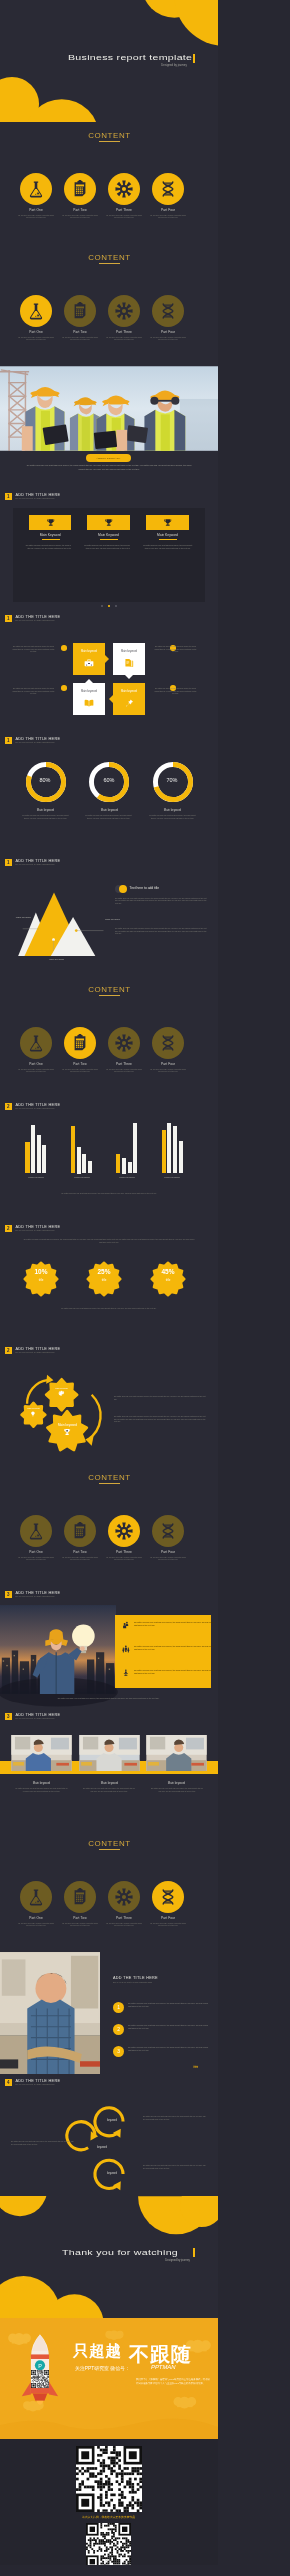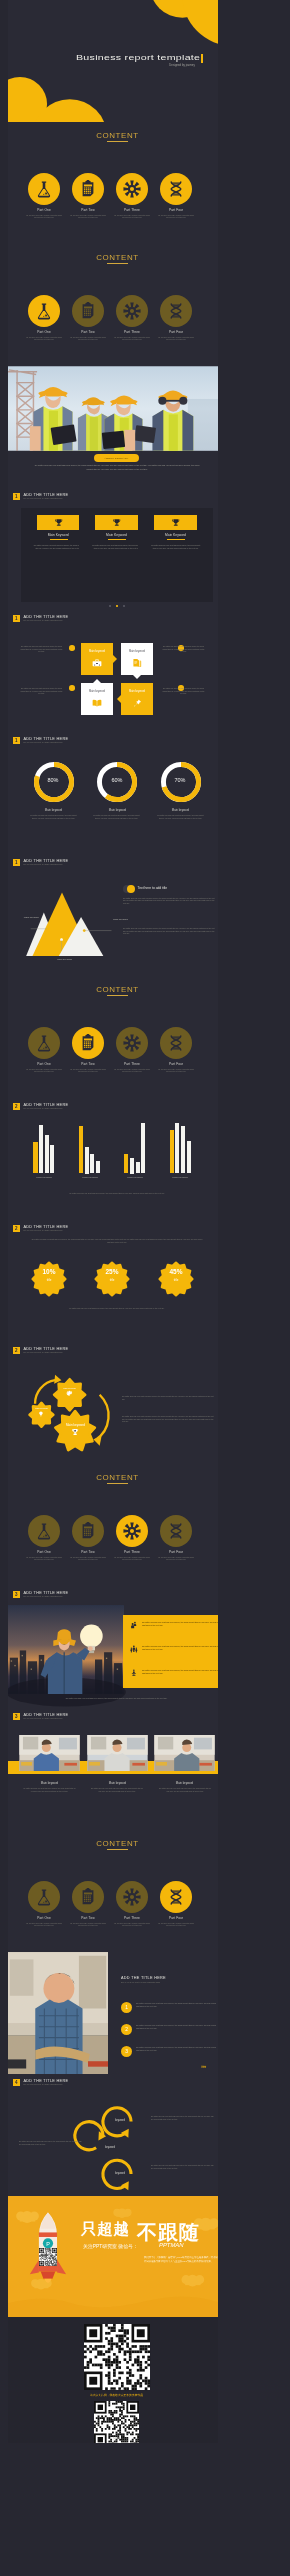--- a/index.html
+++ b/index.html
@@ -1,18 +1,18 @@
 <!DOCTYPE html>
 <html style="font-size:14.5px"><head>
 <meta charset="utf-8">
 <title>Business report template</title>
 <style>
   html,body{margin:0;padding:0;background:#272731;}
   body{width:218px;font-family:"Liberation Sans",sans-serif;}
-  .deck{width:218px;position:relative;margin-left:8px;}
+  .deck{width:218px;position:relative;}
   .slide{position:relative;width:218px;height:122px;background:#2a2a35;overflow:hidden;box-sizing:border-box;}
   .ab{position:absolute;}
   svg{display:block;overflow:visible;}
   .sec{position:absolute;left:4.5px;top:4.5px;display:flex;align-items:flex-start;}
   .sec .num{width:7.7px;height:7.7px;background:#f5b70a;color:#2a2a35;font-size:4.5px;font-weight:bold;
             display:flex;align-items:center;justify-content:center;flex:none;}
   .sec .txt{margin-left:3.2px;padding-top:0.3px;}
   .sec .ttl{font-size:3.8px;letter-spacing:0.3px;color:#e2e2dc;line-height:4.2px;white-space:nowrap;}
   .sec .sub{font-size:1.6px;color:#76766e;line-height:3.1px;white-space:nowrap;}
   .chead{position:absolute;left:0;width:218px;text-align:center;top:9.5px;}
@@ -957,20 +957,34 @@
   <path fill="#f5b70a" d="M44.5 101.5 l-8 -5.5 l8.5 -4.5z"></path>
 </svg>
       <div class="ab" style="left:94px;top:45px;width:36px;text-align:center;font-size:2.7px;color:#d5d5cf;">keyword</div>
       <div class="ab" style="left:84px;top:72px;width:36px;text-align:center;font-size:2.7px;color:#d5d5cf;">keyword</div>
       <div class="ab" style="left:94px;top:98px;width:36px;text-align:center;font-size:2.7px;color:#d5d5cf;">keyword</div>
       <div class="ab" style="left:143px;top:42px;width:65px;font-size:1.6px;line-height:2.5px;color:#7c7c74;">No matter how bad your heart has been broken, the world doesn't stop for your grief. The sun comes right back up the next day.</div>
       <div class="ab" style="left:11px;top:67px;width:65px;font-size:1.6px;line-height:2.5px;color:#7c7c74;">No matter how bad your heart has been broken, the world doesn't stop for your grief. The sun comes right back up the next day.</div>
       <div class="ab" style="left:143px;top:91px;width:65px;font-size:1.6px;line-height:2.5px;color:#7c7c74;">No matter how bad your heart has been broken, the world doesn't stop for your grief. The sun comes right back up the next day.</div>
     </div>
 
+<div class="slide">
+  <svg class="ab" style="left:0;top:0" width="218" height="123" viewBox="0 0 240 135">
+    <circle cx="22" cy="-8" r="30" fill="#f5b70a"></circle>
+    <path fill="#f5b70a" d="M152 0 A42 42 0 0 0 236 0 Z"></path>
+    <circle cx="222" cy="10" r="24" fill="#f5b70a"></circle>
+    <circle cx="26" cy="128" r="40" fill="#f5b70a"></circle>
+    <circle cx="82" cy="140" r="32" fill="#f5b70a"></circle>
+  </svg>
+  <div class="ab" style="left:62px;top:52px;width:136px;">
+    <div style="font-size:7.8px;color:#ecece7;letter-spacing:0.2px;line-height:9.5px;white-space:nowrap;transform:scaleX(1.365);transform-origin:left center;">Thank you for watching</div>
+    <div style="font-size:2.7px;color:#a8a8a0;text-align:right;padding-right:8.2px;margin-top:1.3px;">Designed by journey</div>
+  </div>
+  <div class="ab" style="left:193px;top:52px;width:1.5px;height:8.6px;background:#f5b70a;"></div>
+</div>
 <div class="ab" style="position:relative;width:218px;height:121px;background:#f0a91c;overflow:hidden;">
       <svg class="ab" style="left:0;top:0" width="218" height="121" viewBox="0 0 240 133">
         <rect width="240" height="133" fill="#f0a91c"></rect>
         <g opacity="0.35" transform="translate(14 22) scale(1)">
           <circle cx="0" cy="0" r="5" fill="#ffd766"></circle>
           <circle cx="7" cy="1" r="6.5" fill="#ffd766"></circle>
           <circle cx="15" cy="0" r="5" fill="#ffd766"></circle>
           <rect x="-1" y="0" width="17" height="6" fill="#ffd766"></rect>
         </g>
         <g opacity="0.3" transform="translate(210 30) scale(1.1)">

